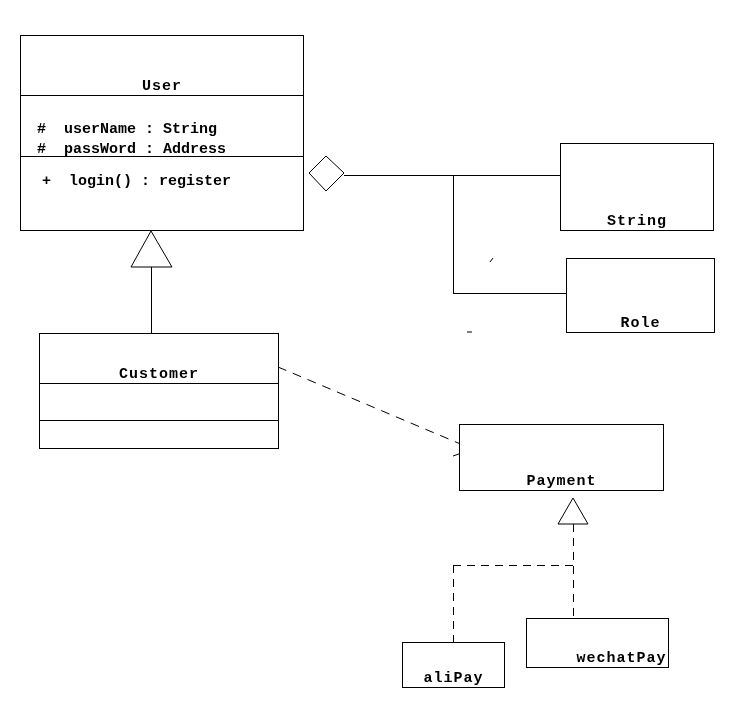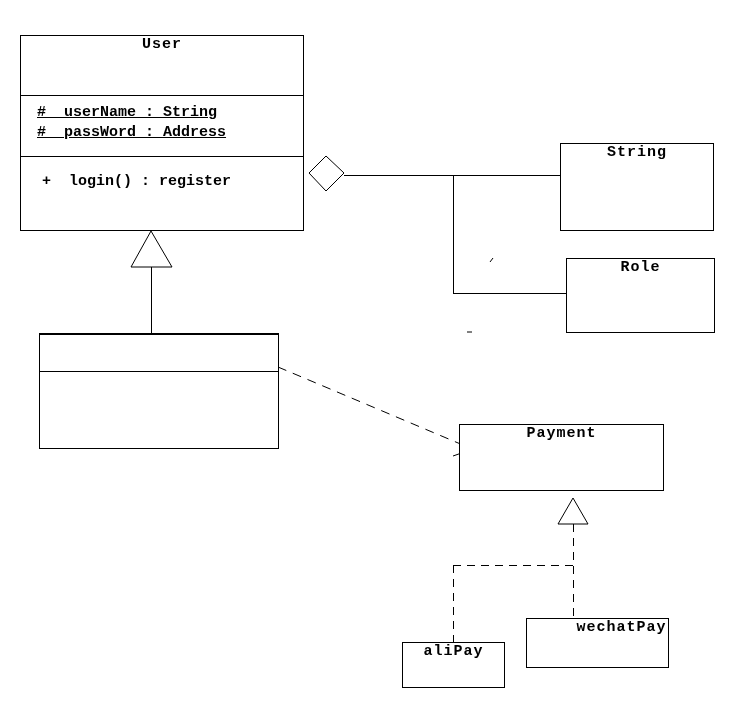--- a/index.html
+++ b/index.html
@@ -22,29 +22,29 @@
     position: absolute;
     box-sizing: border-box;
     background: #ffffff;
     border: 1px solid #000000;
     font-size: 15px;
   }
   .compartment { box-sizing: border-box; overflow: hidden; }
   .compartment.divided { border-top: 1px solid #000000; }
   .title-compartment {
     display: flex;
-    align-items: flex-start;
+    align-items: flex-end;
     justify-content: center;
     letter-spacing: 1px;
   }
   .member-line {
     white-space: pre;
     line-height: 20px;
   }
-  .attrs-compartment { padding: 7px 0 0 16px; text-decoration: underline; }
+  .attrs-compartment { padding: 24px 0 0 16px; }
   .methods-compartment { padding: 15px 0 0 21px; }
 
   
   #class-user      { left: 20px;  top: 35px;  width: 284px; height: 196px; }
   #user-title      { height: 59px; }
   #user-attrs      { height: 61px; }
   #user-methods    { height: 75px; }
 
   #class-address   { left: 560px; top: 143px; width: 154px; height: 88px; }
   #class-role      { left: 566px; top: 258px; width: 149px; height: 75px; }
@@ -107,20 +107,23 @@
     </div>
   </div>
 
   <div class="uml-class" id="class-role">
     <div class="compartment title-compartment single-compartment">
       <span>Role</span>
     </div>
   </div>
 
   <div class="uml-class" id="class-customer">
+    <div class="compartment title-compartment" id="customer-title">
+      <span>Customer</span>
+    </div>
     <div class="compartment divided" id="customer-mid"></div>
     <div class="compartment divided" id="customer-bottom"></div>
   </div>
 
   <div class="uml-class" id="class-payment">
     <div class="compartment title-compartment single-compartment">
       <span>Payment</span>
     </div>
   </div>
 

